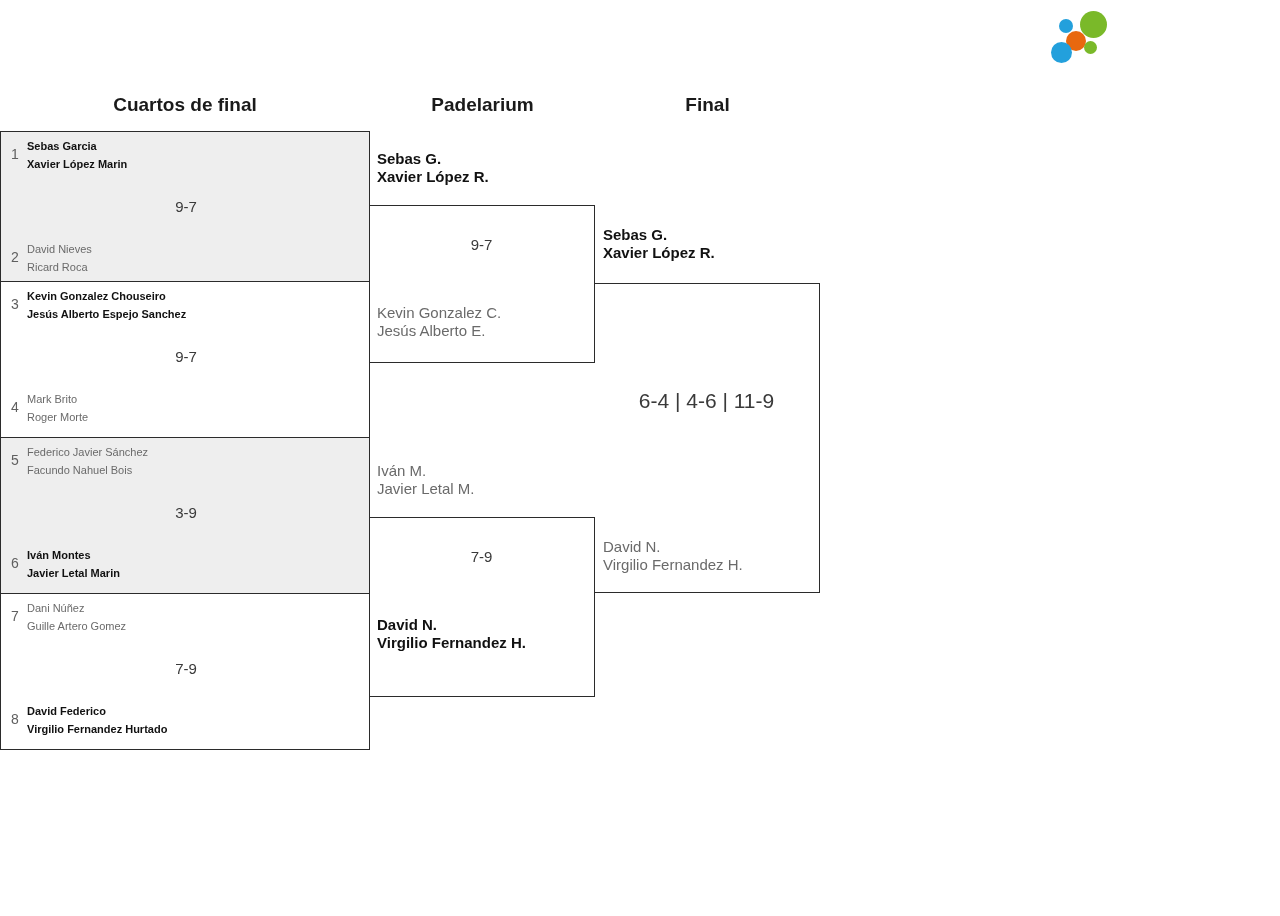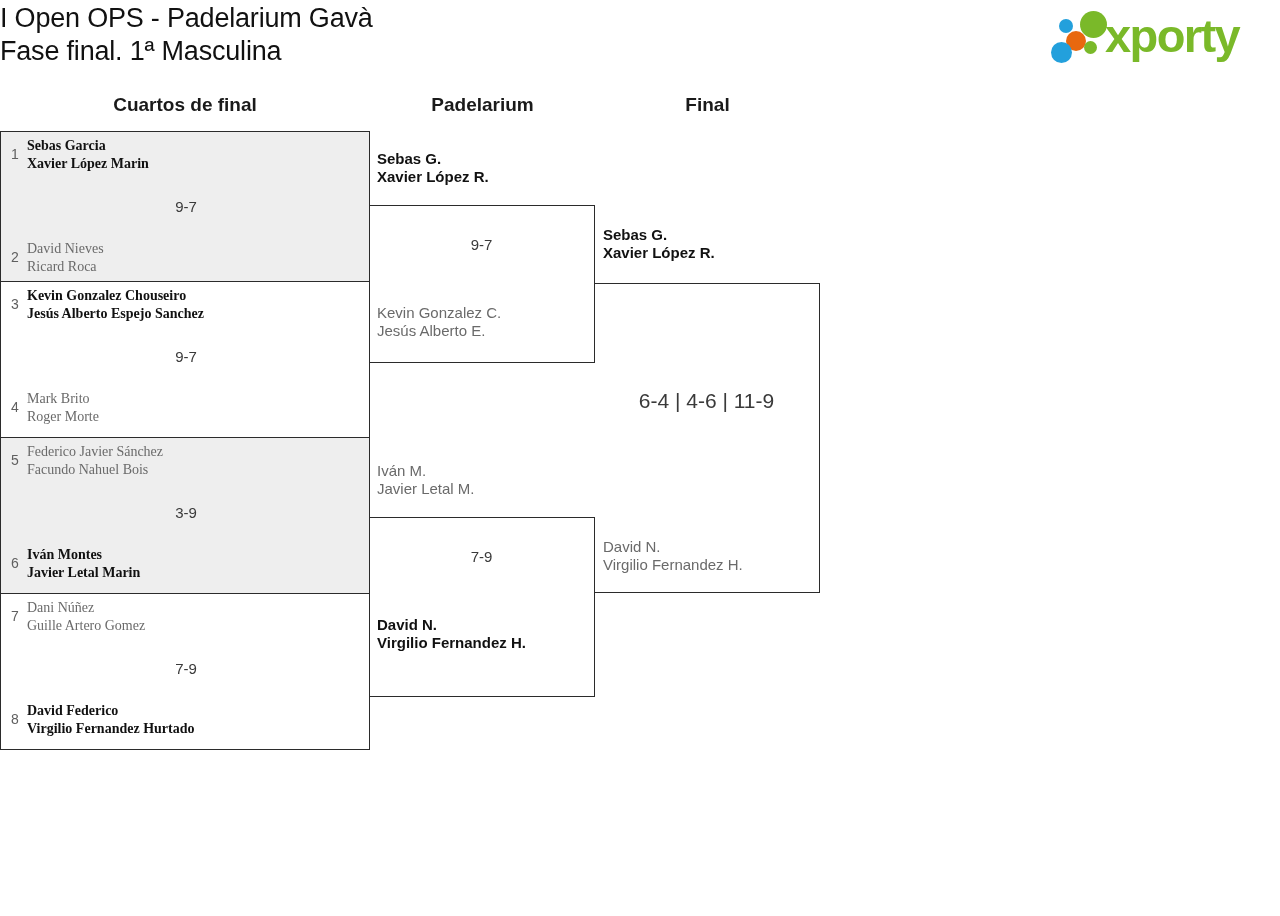--- a/index.html
+++ b/index.html
@@ -112,26 +112,25 @@
     width: 20px;
     text-align: center;
     font-size: 14px;
     color: #5f5f5f;
     line-height: 16px;
   }
   .names {
     position: absolute;
     left: 26px;
     right: 24px;
-    font-size: 14px;
+    font-size: 11px;
     line-height: 18px;
     color: #6a6a6a;
     font-weight: 400;
     white-space: nowrap;
-    font-family: Liberation Serif, serif;
   }
   .names.winner { color: #111111; font-weight: 700; }
   .row-top .seed  { top: 14px; }
   .row-top .names { top: 5px; }
   .row-bot .seed  { top: 117px; }
   .row-bot .names { top: 108px; }
 
   .qf-score {
     position: absolute;
     left: 0;
@@ -209,34 +208,29 @@
     font-size: 21px;
     color: #3a3a3a;
     line-height: 18px;
   }
 </style>
 </head>
 <body>
 
 <div id="header">
 
-  <div id="title-block">
-    <span class="tline">I Open OPS - Padelarium Gavà</span>
-    <span class="tline">Fase final. 1ª Masculina</span>
-  </div>
 
   <div id="logo">
     <div id="logo-dots">
       <span class="dot d1" style="background:#23a0dc"></span>
       <span class="dot d2" style="background:#e8680f"></span>
       <span class="dot d3" style="background:#7ab929"></span>
       <span class="dot d4" style="background:#7ab929"></span>
       <span class="dot d5" style="background:#23a0dc"></span>
     </div>
-    <div id="logo-word" style="color:#7ab929">xporty</div>
   </div>
 
 </div>
 
 <div class="round-head" id="head-qf">Cuartos de final</div>
 <div class="round-head" id="head-sf">Padelarium</div>
 <div class="round-head" id="head-f">Final</div>
 
 <div id="bracket">
 

